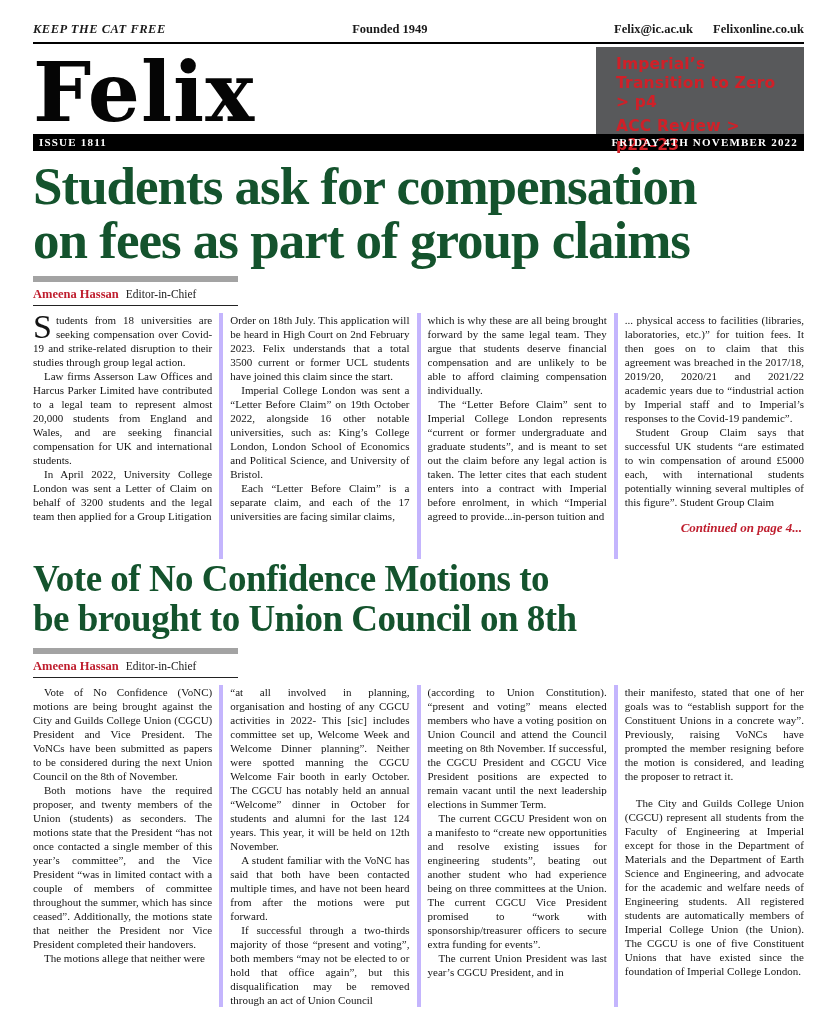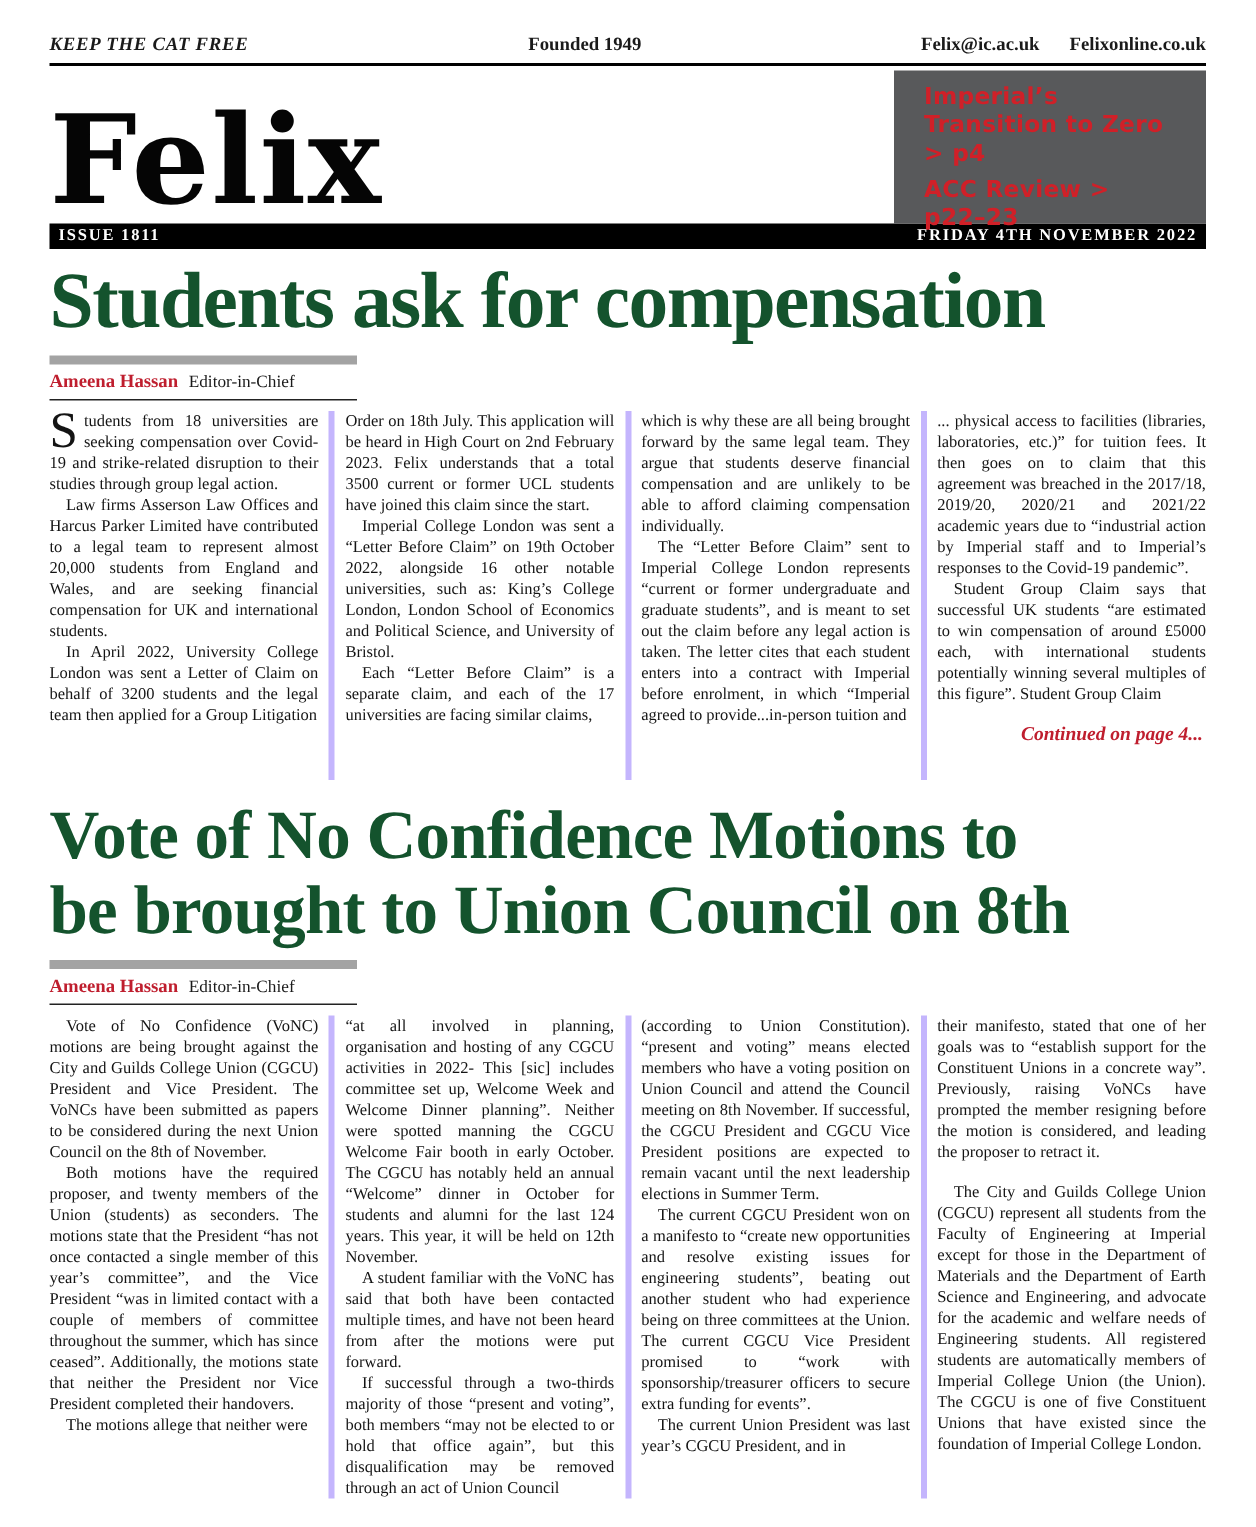--- a/index.html
+++ b/index.html
@@ -13,21 +13,21 @@
   
   .topbar {
     display:flex; justify-content:space-between; align-items:baseline;
     border-bottom:2px solid #000; padding-bottom:5px;
     font-weight:bold; font-size:12.5px;
   }
   .topbar .slogan { letter-spacing:.5px;font-style:italic; }
   .topbar .contacts { display:flex; gap:20px; }
 
   
-  .mastrow { display:flex; justify-content:space-between; align-items:flex-end; height:105px; }
+  .mastrow { display:flex; justify-content:space-between; align-items:flex-end; height:90px; }
   .felix {
     font-family:"DejaVu Serif", serif; font-weight:bold;
     font-size:82px; line-height:.95; letter-spacing:1px; color:#050505;
     padding-bottom:2px;
   }
   .teaserbox {
     align-self:stretch; width:208px; margin-top:3px;
     background:var(--box-gray,#58595b); padding:8px 20px;
   }
   .teaser {
@@ -42,21 +42,21 @@
     display:flex; justify-content:space-between; align-items:center;
     background:var(--bar-black,#000); color:#fff;
     font-size:11px; font-weight:bold; letter-spacing:1.2px;
     padding:2px 6px 3px;
   }
 
   
   .headline { font-weight:bold; color:#14532d; }
   .headline span { display:block; white-space:nowrap; }
   .headline1 { font-size:53px; line-height:1.02; letter-spacing:-1px; margin-top:8px; }
-  .headline2 { font-size:46px; line-height:1.08; letter-spacing:-.5px; margin-top:12px; }
+  .headline2 { font-size:37px; line-height:1.08; letter-spacing:-.5px; margin-top:0; }
 
   
   .byline {
     width:205px; border-top:6px solid #a3a3a3; border-bottom:1px solid #222;
     padding:2px 0 3px; margin:9px 0 7px; white-space:nowrap;
   }
   .byline .author { color:var(--accent-red,#bf1e2e); font-weight:bold; font-size:12.5px; margin-right:7px; }
   .byline .role { font-size:11.5px; }
 
   
@@ -106,20 +106,21 @@
 
     <div class="issuebar">
       <span>ISSUE 1811</span>
       <span>FRIDAY 4TH NOVEMBER 2022</span>
     </div>
   </header>
 
   <article class="a1">
     <h1 class="headline headline1">
       <span>Students ask for compensation</span>
+      <span>on fees as part of group claims</span>
     </h1>
 
     <div class="byline">
       <span class="author">Ameena Hassan</span><span class="role">Editor-in-Chief</span>
     </div>
 
     <div class="cols">
       <div class="col">
         <p class="dropcap">Students from 18 universities are seeking compensation over Covid-19 and strike-related disruption to their studies through group legal action.</p>
         <p class="ind">Law firms Asserson Law Offices and Harcus Parker Limited have contributed to a legal team to represent almost 20,000 students from England and Wales, and are seeking financial compensation for UK and international students.</p>

